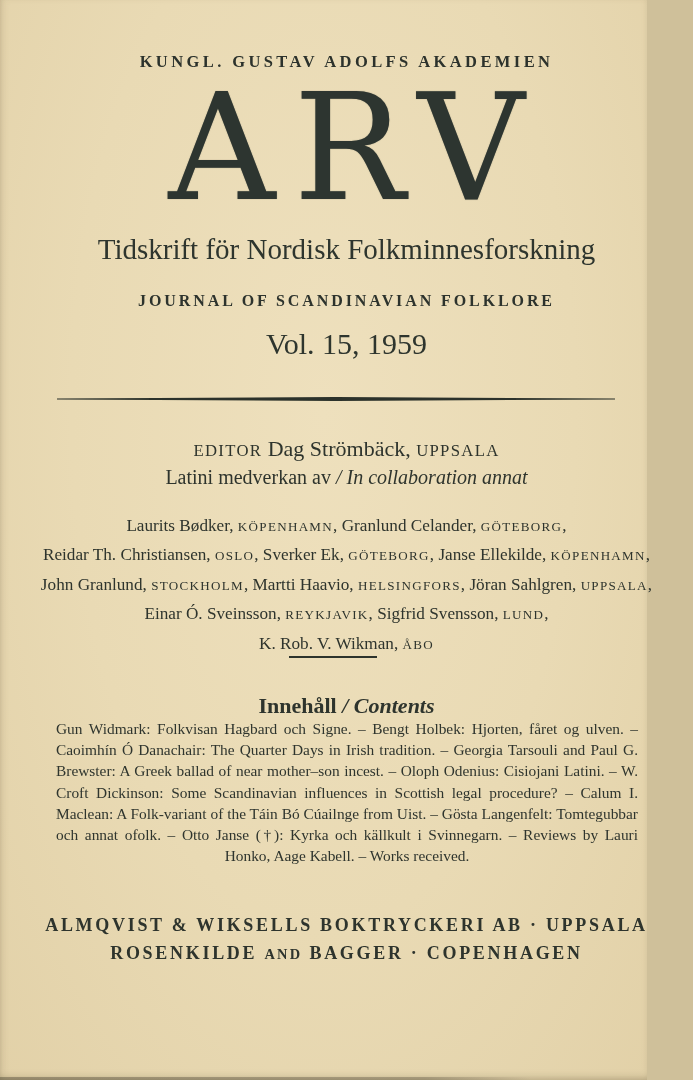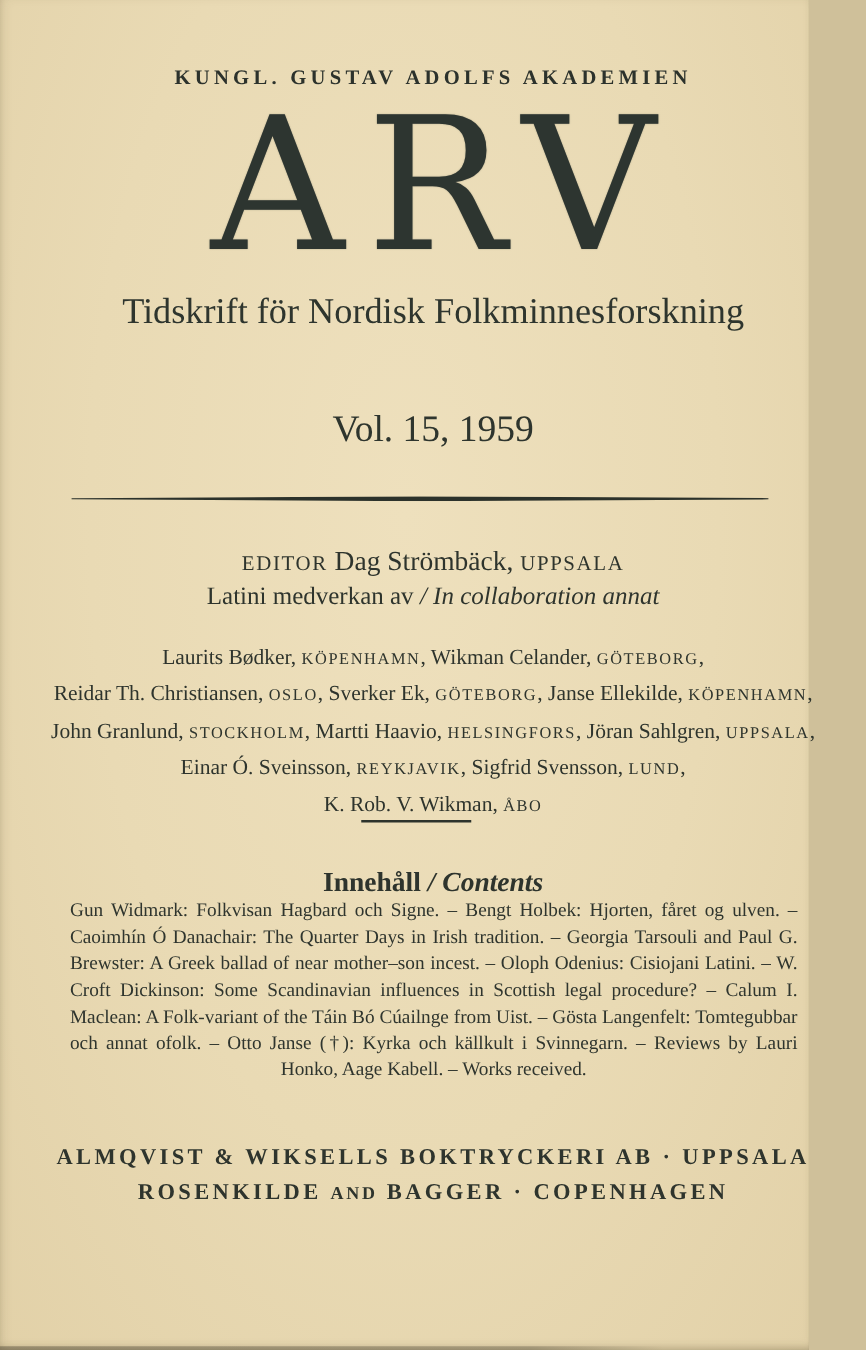--- a/index.html
+++ b/index.html
@@ -71,31 +71,32 @@
 <body>
 
 <div class="page">
 
   <div class="blk publisher">KUNGL. GUSTAV ADOLFS AKADEMIEN</div>
 
   <div class="blk arv">ARV</div>
 
   <div class="blk sub-sv">Tidskrift för Nordisk Folkminnesforskning</div>
 
+  <div class="blk sub-en">JOURNAL OF SCANDINAVIAN FOLKLORE</div>
 
   <div class="blk volume">Vol. 15, 1959</div>
 
   <div class="rule-swelled"></div>
 
   <div class="blk editor-line"><span class="sc">EDITOR </span><span>Dag Strömbäck, </span><span class="sc">UPPSALA</span></div>
 
   <div class="blk collab-line"><span>Latini medverkan av </span><span class="it">/ </span><span class="it">In collaboration annat</span></div>
 
   <div class="blk contrib">
-    <div><span>Laurits Bødker, </span><span class="sc">KÖPENHAMN</span><span>, Wikman Celander, </span><span class="sc">GÖTEBORG</span><span>,</span></div>
+    <div><span>Laurits Bødker, </span><span class="sc">KÖPENHAMN</span><span>, Granlund Celander, </span><span class="sc">GÖTEBORG</span><span>,</span></div>
     <div><span>Reidar Th. Christiansen, </span><span class="sc">OSLO</span><span>, Sverker Ek, </span><span class="sc">GÖTEBORG</span><span>, Janse Ellekilde, </span><span class="sc">KÖPENHAMN</span><span>,</span></div>
     <div><span>John Granlund, </span><span class="sc">STOCKHOLM</span><span>, Martti Haavio, </span><span class="sc">HELSINGFORS</span><span>, Jöran Sahlgren, </span><span class="sc">UPPSALA</span><span>,</span></div>
     <div><span>Einar Ó. Sveinsson, </span><span class="sc">REYKJAVIK</span><span>, Sigfrid Svensson, </span><span class="sc">LUND</span><span>,</span></div>
     <div><span>K. Rob. V. Wikman, </span><span class="sc">ÅBO</span></div>
   </div>
 
   <div class="rule-short"></div>
 
   <div class="blk contents-head"><span>Innehåll </span><span class="it">/ </span><span class="it">Contents</span></div>
 

